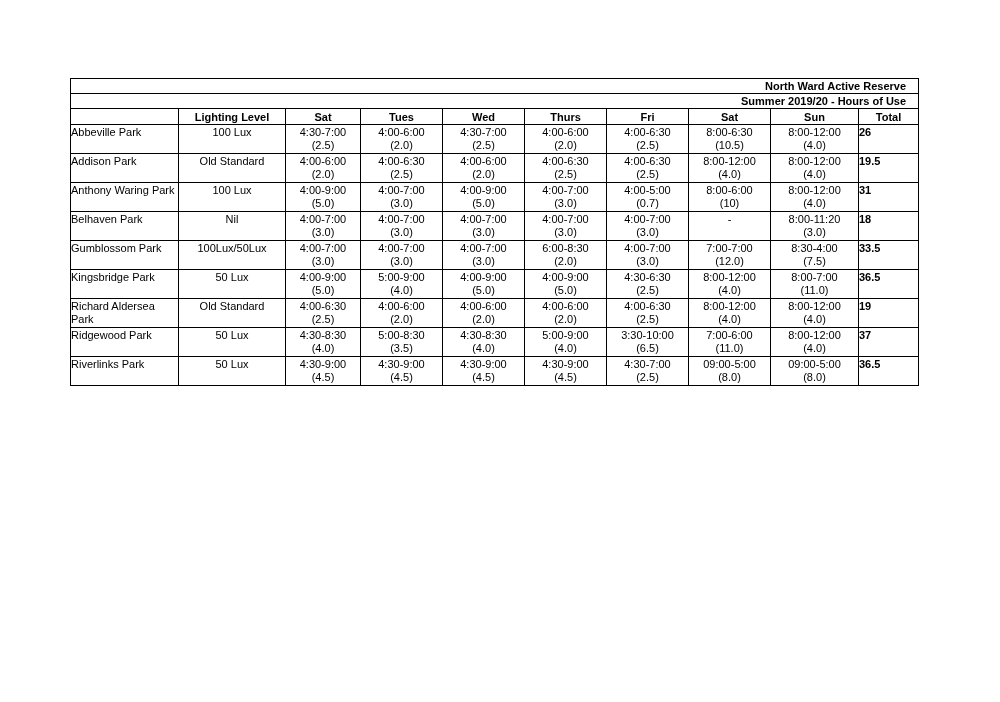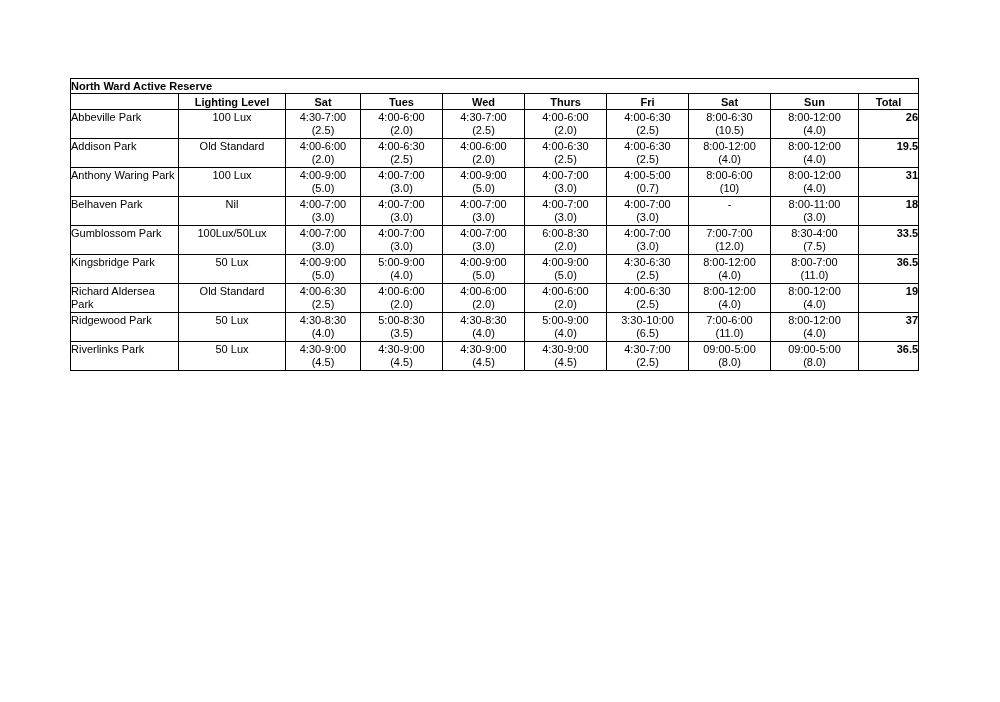--- a/index.html
+++ b/index.html
@@ -29,21 +29,21 @@
     color: #000000;
   }
   table.reserve td, table.reserve th {
     border: 1px solid #000000;
     padding: 0;
     line-height: 13px;
     overflow: hidden;
   }
   tr.title-row td {
     height: 13px;
-    text-align: left;
+    text-align: right;
     font-weight: bold;
     padding: 1px 12px 0 0;
   }
   tr.colhead-row td {
     height: 14px;
     text-align: center;
     font-weight: bold;
     padding: 1px 0 0 0;
   }
   tr.data-row td {
@@ -56,21 +56,21 @@
     padding-left: 3px;
     margin-top: 40px;
   }
   td.lighting {
     text-align: center;
   }
   td.day {
     text-align: center;
   }
   td.total {
-    text-align: right;
+    text-align: left;
     font-weight: bold;
     vertical-align: bottom;
     padding-bottom: 2px;
   }
 </style>
 </head>
 <body>
 
 <div class="page">
   <table class="reserve">
@@ -83,20 +83,23 @@
       <col style="width:82px">
       <col style="width:82px">
       <col style="width:82px">
       <col style="width:88px">
       <col style="width:60px">
     </colgroup>
     <tbody>
       <tr class="title-row">
         <td colspan="10">North Ward Active Reserve</td>
       </tr>
+      <tr class="title-row">
+        <td colspan="10">Summer 2019/20 - Hours of Use</td>
+      </tr>
       <tr class="colhead-row">
         <td></td>
         <td>Lighting Level</td>
         <td>Sat</td>
         <td>Tues</td>
         <td>Wed</td>
         <td>Thurs</td>
         <td>Fri</td>
         <td>Sat</td>
         <td>Sun</td>
@@ -224,21 +227,21 @@
           </td>
           <td class="day">
             <div>4:00-7:00</div>
             <div>(3.0)</div>
           </td>
           <td class="day">
             <div>-</div>
             <div></div>
           </td>
           <td class="day">
-            <div>8:00-11:00</div>
+            <div>8:00-11:20</div>
             <div>(3.0)</div>
           </td>
           <td class="total">18</td>
         </tr>
         <tr class="data-row">
           <td class="park">Gumblossom Park</td>
           <td class="lighting">100Lux/50Lux</td>
           <td class="day">
             <div>4:00-7:00</div>
             <div>(3.0)</div>

